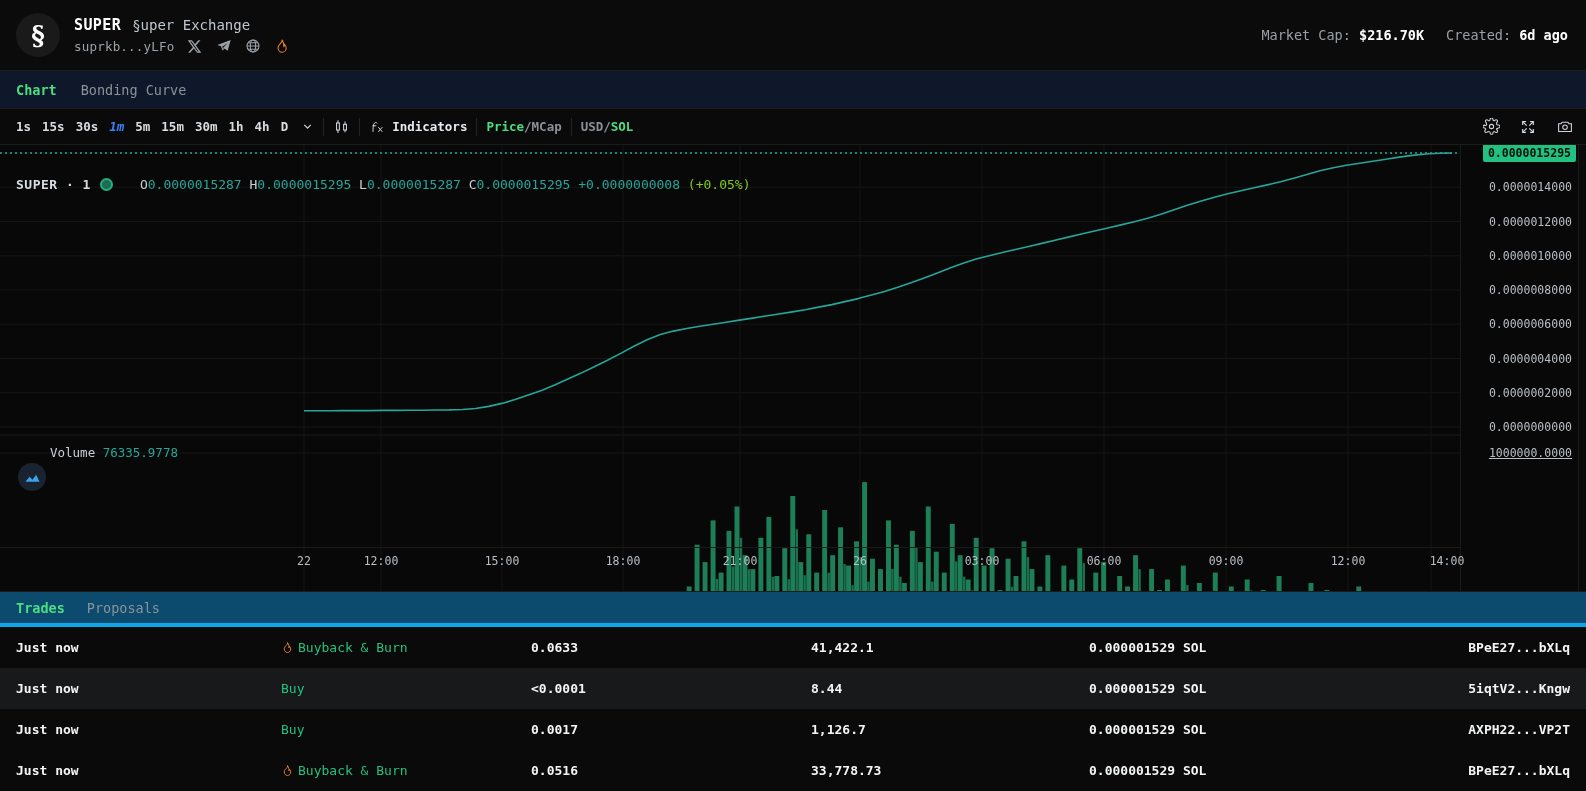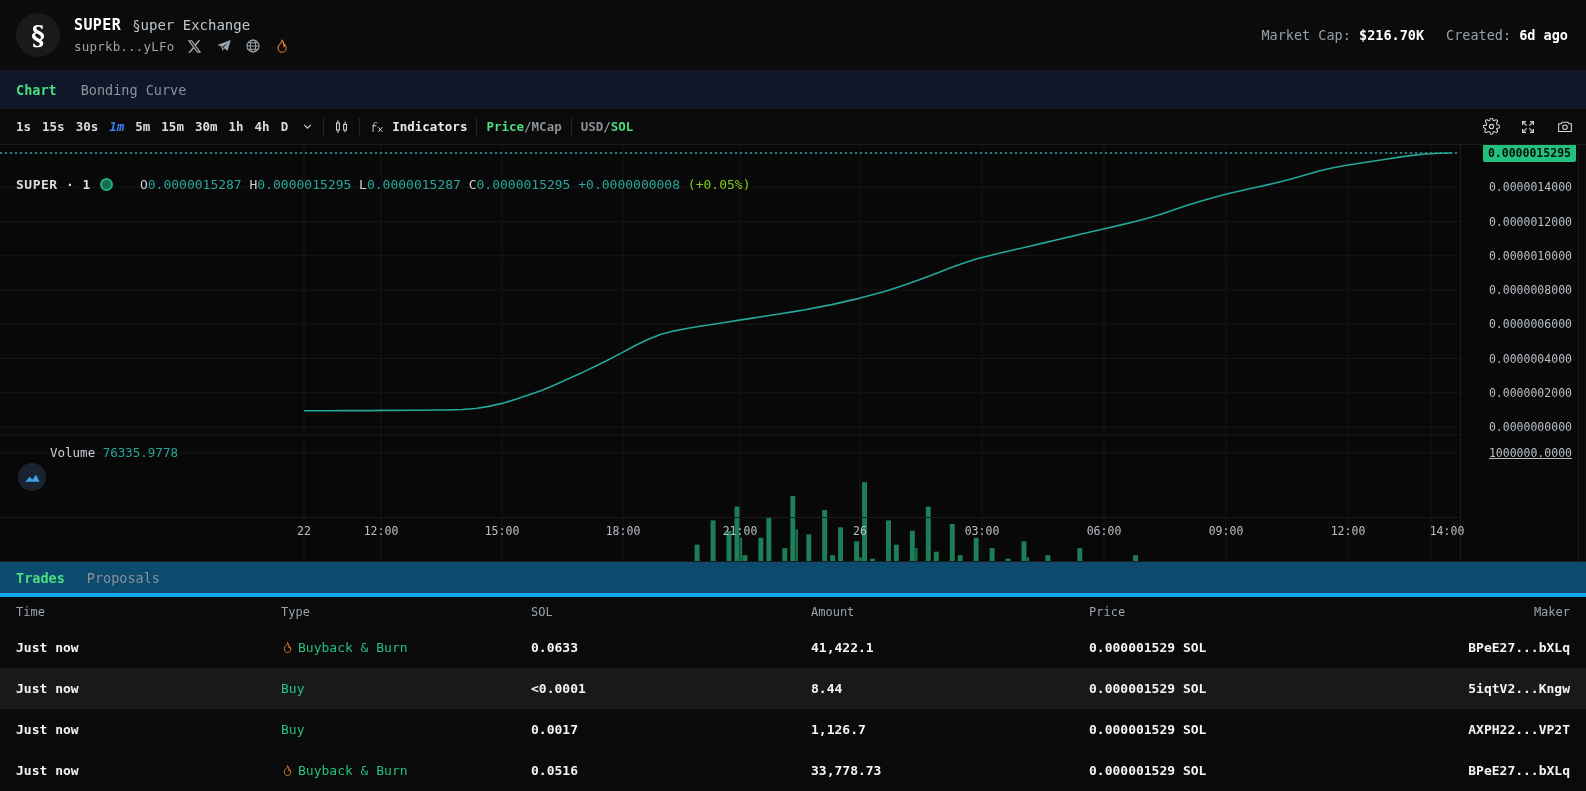--- a/index.html
+++ b/index.html
@@ -617,28 +617,20 @@
         <div class="t-tick" style="left: 1431px; margin-left: 16px;">14:00</div>
       </div>
     <div class="right-rail"></div>
   </div>
 
   <div class="trades-tabs" id="trades-tabs">
       <div class="ttab active">Trades</div>
       <div class="ttab">Proposals</div>
     </div>
   <div class="table">
-    <div class="trow thead">
-      <div class="c-time">Time</div>
-      <div class="c-type">Type</div>
-      <div class="c-sol">SOL</div>
-      <div class="c-amt">Amount</div>
-      <div class="c-price">Price</div>
-      <div class="c-maker">Maker</div>
-    </div>
     <div id="trade-rows">
         <div class="trow">
           <div class="c-time">Just now</div>
           <div class="c-type">
             <span class="flame-sm">
               <svg width="12" height="13" viewBox="0 0 24 24" fill="none" stroke="currentColor" stroke-width="1.9">
                 <path d="M13 2c.5 3.5-1.5 4.8-3.2 6.6C8 10.4 6.5 12.2 6.5 14.8 6.5 18.7 9.4 22 13 22s6.5-3 6.5-7c0-2.4-1.2-4-2.4-5.4.3 1.6-.4 2.8-1.3 3.2.5-3.2-.9-7.6-2.8-10.8z"></path>
               </svg>
             </span>
             <span>Buyback &amp; Burn</span>

